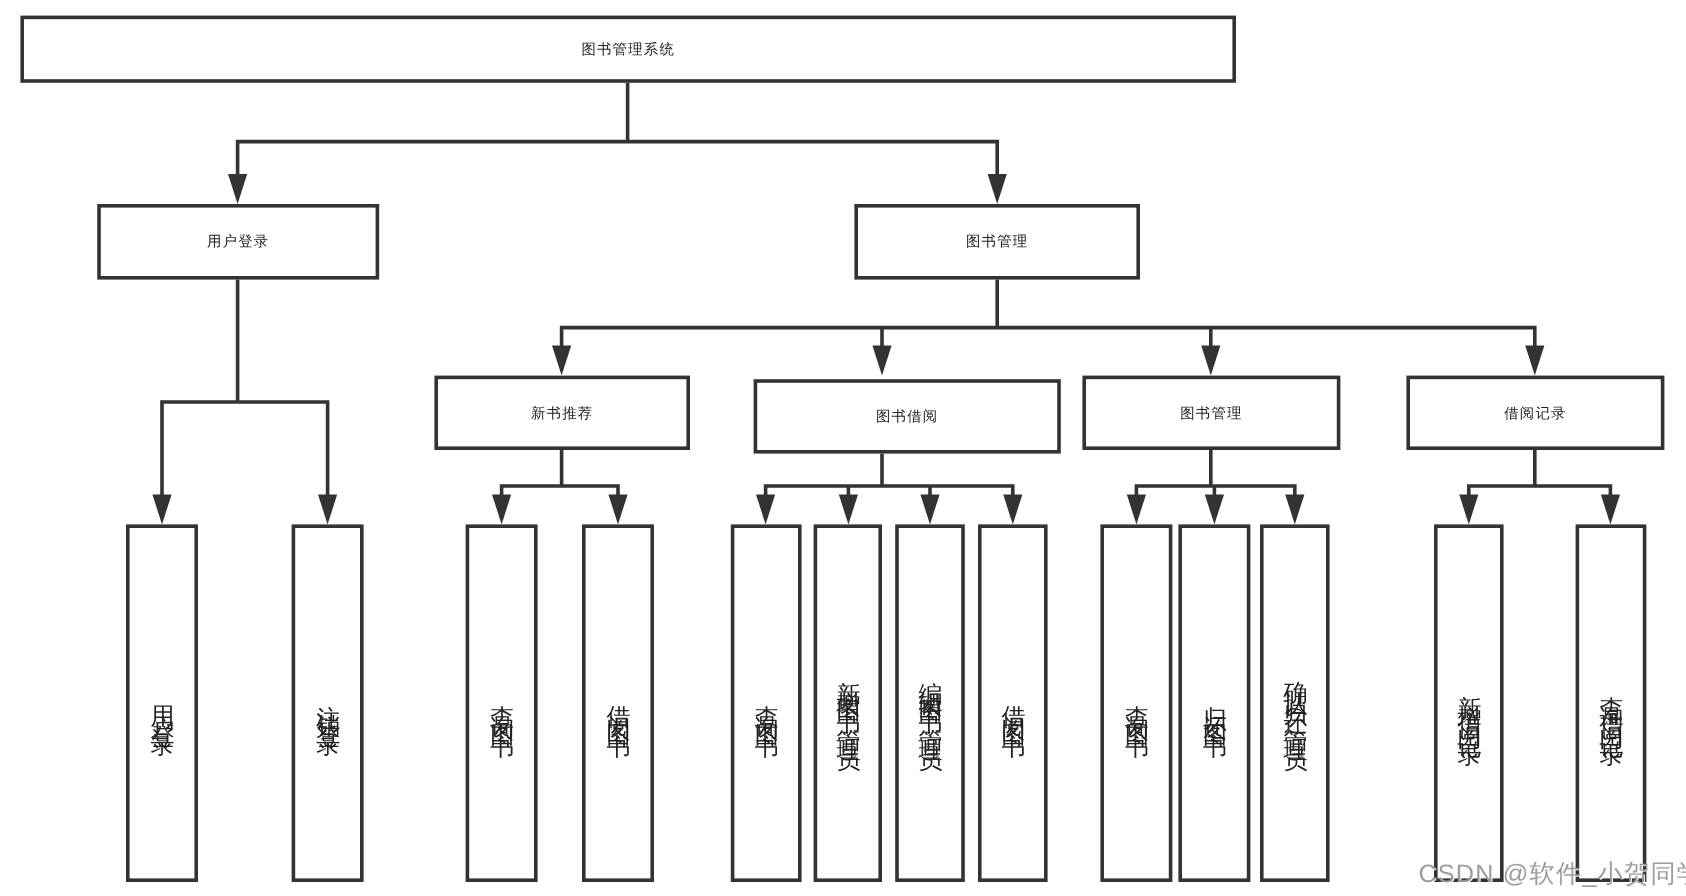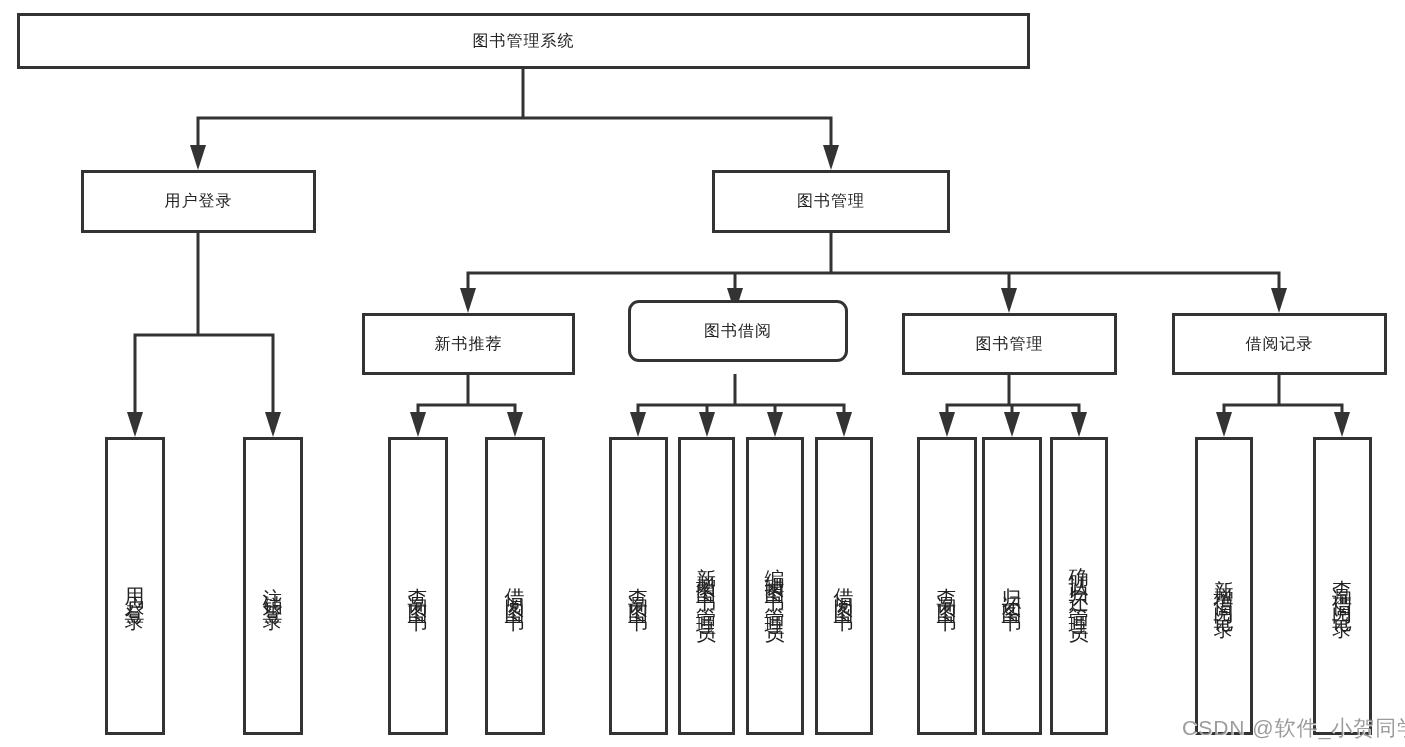--- a/index.html
+++ b/index.html
@@ -14,21 +14,21 @@
   .node{
     position:absolute;
     box-sizing:border-box;
     border:3px solid #333333;
     background:#ffffff;
     display:flex;align-items:center;justify-content:center;
     color:#222222;
     z-index:1;
   }
   .hbox{
-    font-size:16px;
+    font-size:12px;
     letter-spacing:1px;
     white-space:nowrap;
   }
   .vbox{
     writing-mode:vertical-rl;
     text-orientation:mixed;
     font-size:20px;
     letter-spacing:8px;
     line-height:1;
     padding-top:4px;
@@ -98,21 +98,21 @@
     <polygon class="arrow" points="1216,412 1232,412 1224,437"></polygon>
     <polygon class="arrow" points="1334,412 1350,412 1342,437"></polygon>
   </svg>
 
   <div class="node hbox" style="left:17px;top:13px;width:1013px;height:56px;">图书管理系统</div>
 
   <div class="node hbox" style="left:81px;top:170px;width:235px;height:63px;">用户登录</div>
   <div class="node hbox" style="left:712px;top:170px;width:238px;height:63px;">图书管理</div>
 
   <div class="node hbox" style="left:362px;top:313px;width:213px;height:62px;">新书推荐</div>
-  <div class="node hbox" style="left:628px;top:300px;width:220px;height:62px;border-radius:11px;">图书借阅</div>
+  <div class="node hbox" style="left:628px;top:316px;width:256px;height:62px;">图书借阅</div>
   <div class="node hbox" style="left:902px;top:313px;width:215px;height:62px;">图书管理</div>
   <div class="node hbox" style="left:1172px;top:313px;width:215px;height:62px;">借阅记录</div>
 
   <div class="node vbox" style="left:105px;top:437px;width:60px;height:298px;">用户登录</div>
   <div class="node vbox" style="left:243px;top:437px;width:60px;height:298px;">注销登录</div>
 
   <div class="node vbox" style="left:388px;top:437px;width:60px;height:298px;">查询图书</div>
   <div class="node vbox" style="left:485px;top:437px;width:60px;height:298px;">借阅图书</div>
 
   <div class="node vbox" style="left:609px;top:437px;width:59px;height:298px;">查询图书</div>

